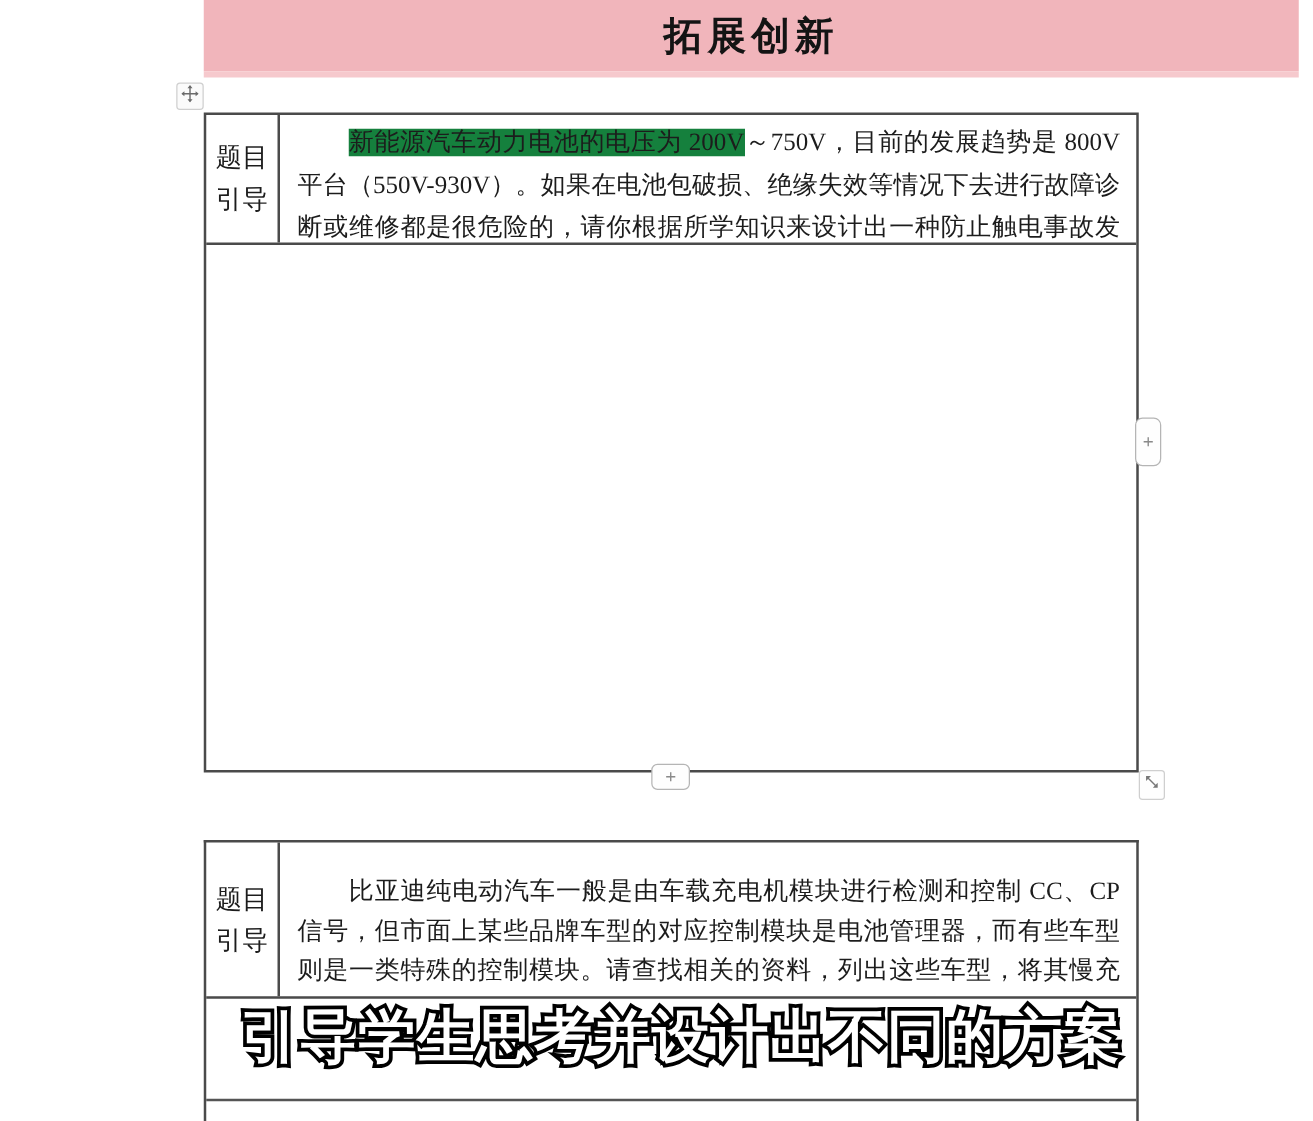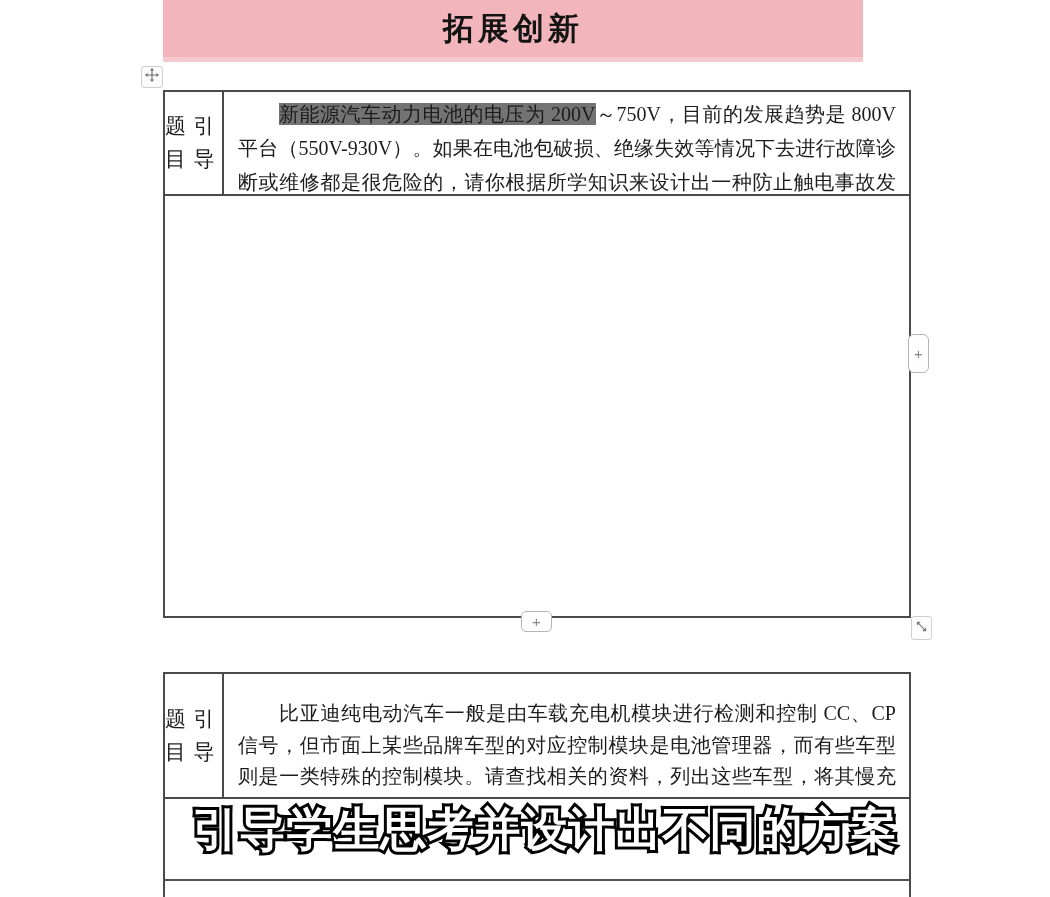--- a/index.html
+++ b/index.html
@@ -1,21 +1,21 @@
 <!DOCTYPE html>
 <html><head>
 <meta charset="utf-8">
 <style>
   html,body{margin:0;padding:0;background:#fff;}
   #stage{
     position:relative;width:1050px;height:897px;background:#ffffff;overflow:hidden;
     font-family:"Liberation Serif","DejaVu Serif",serif;color:#1c1c1c;
   }
   
-  .banner{position:absolute;left:163px;top:0;width:700px;height:62px;font-family:Liberation Mono, monospace;}
+  .banner{position:absolute;left:163px;top:0;width:876px;height:62px;font-family:Liberation Mono, monospace;}
   .banner-main{height:57px;background:#f1b5bb;display:flex;align-items:center;justify-content:center;}
   .banner-strip{height:5px;background:#f6c9cd;}
   .banner-title{font-size:31px;font-weight:bold;letter-spacing:4px;color:#141414;}
 
   
   .move-handle{
     position:absolute;left:141px;top:66px;width:22px;height:22px;background:#fbfbfb;
     border:1px solid #cfcfcf;border-radius:3px;display:flex;align-items:center;justify-content:center;
     box-sizing:border-box;cursor:move;
   }
@@ -24,27 +24,27 @@
   .doc-table{position:absolute;left:163px;width:748px;border:2px solid #4a4a4a;box-sizing:border-box;background:#fff;}
   #table1{top:90px;height:528px;}
   #table2{top:672px;height:225px;border-bottom:none;}
   .t-row{display:flex;box-sizing:border-box;}
   .t-row.bordered{border-bottom:2px solid #4a4a4a;}
   #table1 .t-row.bordered{height:104px;}
   #table2 .t-row.bordered{height:125px;}
   #table2 .t-row.empty{height:82px;border-bottom:2px solid #555;}
   .cell-label{
     width:59px;border-right:2px solid #4a4a4a;box-sizing:border-box;
-    display:flex;flex-direction:row;justify-content:center;align-items:center;
+    display:flex;flex-direction:column;justify-content:center;align-items:center;
     font-size:21px;line-height:33px;
   }
   .cell-text{flex:1;padding:5px 13px 0 14px;font-size:20px;line-height:34px;text-align:justify;text-align-last:left;overflow:hidden;}
   #table2 .cell-text{line-height:31.5px;padding-top:24px;}
   .cell-text p{margin:0;text-indent:2.05em;}
-  .hl{background:#737373;}
+  .hl{background:#15803d;}
 
   
   .widget-btn{
     position:absolute;background:#fefefe;border:1px solid #b5b5b5;box-sizing:border-box;
     display:flex;align-items:center;justify-content:center;color:#8a8a8a;
     font-family:"Liberation Sans","DejaVu Sans",sans-serif;z-index:6;cursor:pointer;
   }
   #insert-right{left:908px;top:334px;width:21px;height:39px;border-radius:6px;font-size:15px;}
   #insert-bottom{left:521px;top:611px;width:31px;height:21px;border-radius:5px;font-size:15px;}
   #resize-handle{left:911px;top:616px;width:21px;height:24px;border-radius:3px;border-color:#cfcfcf;}

